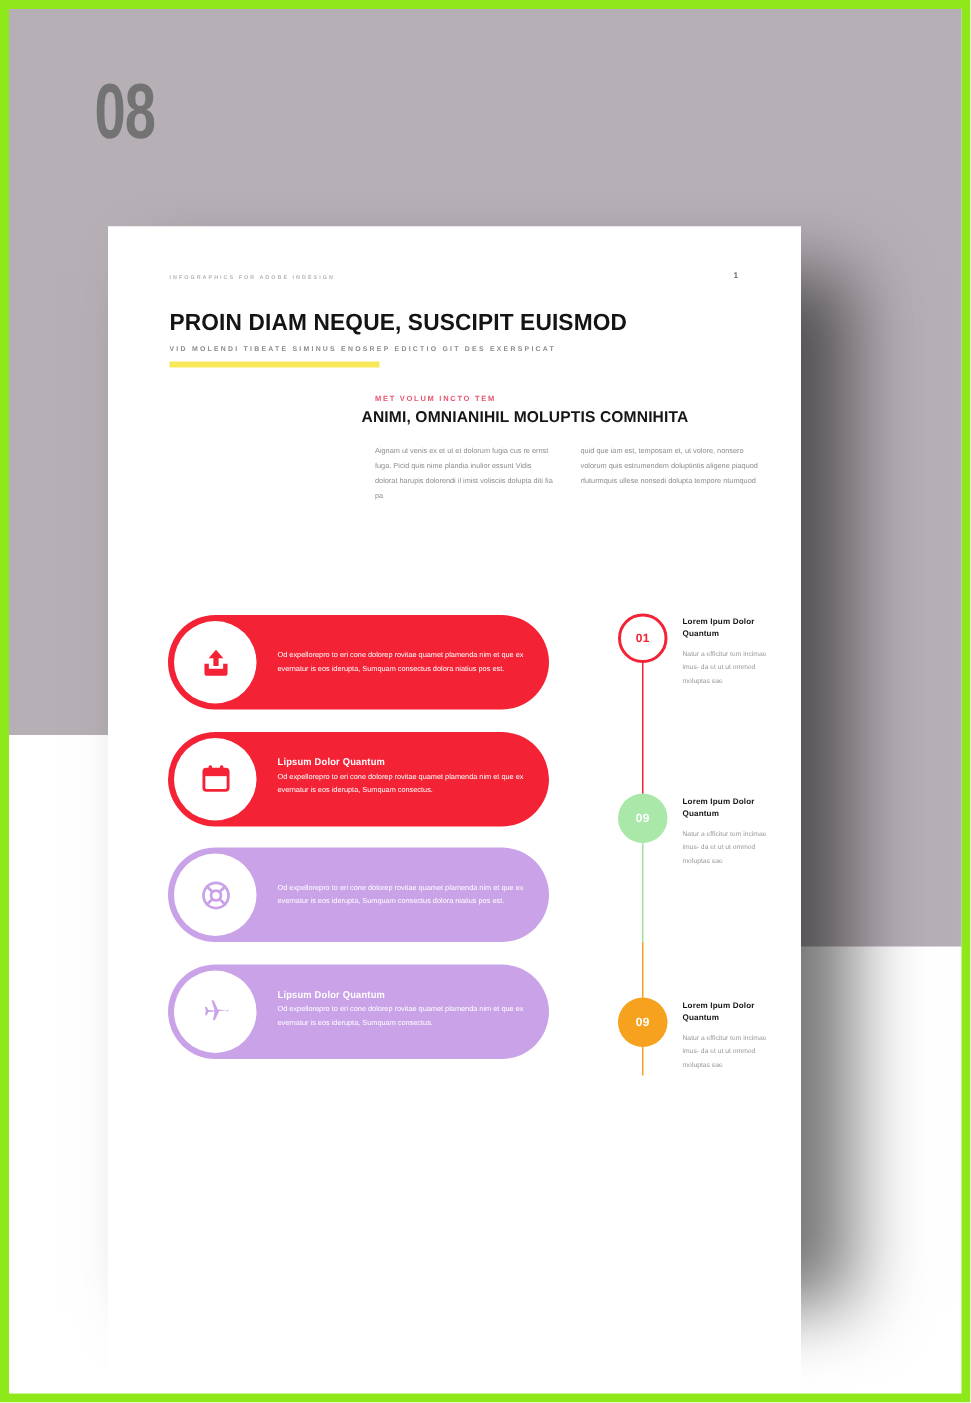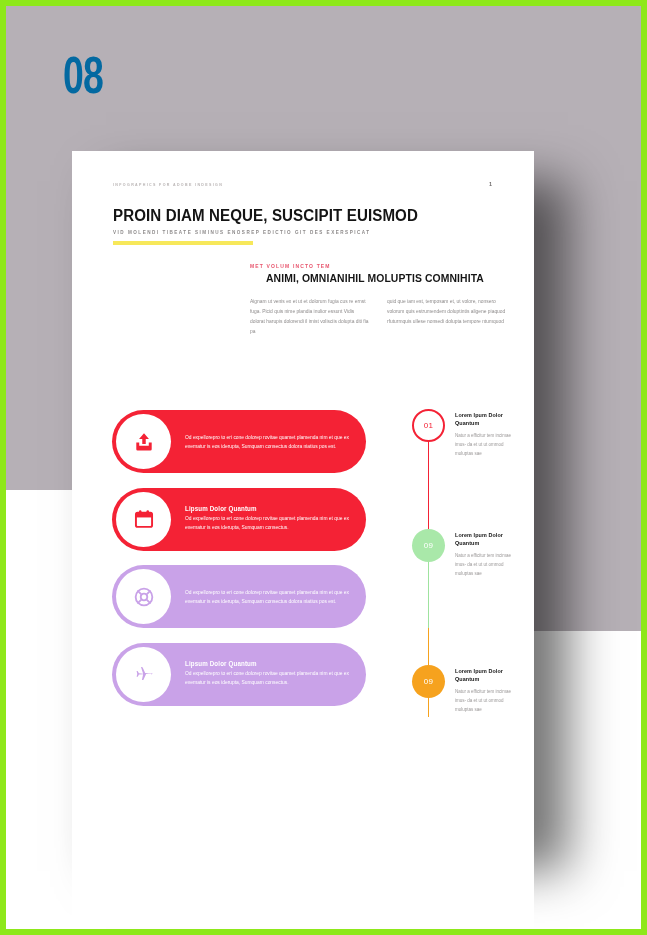--- a/index.html
+++ b/index.html
@@ -39,21 +39,21 @@
     background: #b6b0b6;
   }
 
   
   .headline {
     position: absolute;
     left: 57px;
     top: 45px;
     display: flex;
     align-items: flex-start;
-    color: #0369a1;
+    color: #737373;
     z-index: 6;
   }
   .headline-num {
     font-family: "Liberation Sans Narrow", "Liberation Sans", sans-serif;
     font-size: 52px;
     font-weight: 700;
     line-height: 0.96;
     letter-spacing: -1px;
     transform: scaleX(0.72);
     transform-origin: left top;
@@ -154,21 +154,21 @@
     left: 178px;
     top: 112px;
     font-size: 5px;
     letter-spacing: 1.15px;
     color: #e8566e;
     font-weight: 700;
     text-transform: uppercase;
   }
   .sub-head {
     position: absolute;
-    left: 194px;
+    left: 169px;
     top: 122px;
     font-size: 10.4px;
     font-weight: 700;
     color: #161616;
     letter-spacing: 0.1px;
     white-space: nowrap;
   }
   .cols {
     position: absolute;
     left: 178px;
@@ -264,21 +264,21 @@
   }
   .tl-dot {
     width: 33px;
     height: 33px;
     border-radius: 50%;
     flex: 0 0 33px;
     display: flex;
     align-items: center;
     justify-content: center;
     font-size: 8px;
-    font-weight: 400;
+    font-weight: 700;
     letter-spacing: 0.3px;
   }
   .tl-dot.outline {
     background: #ffffff;
     border: 2.2px solid #f42235;
     color: #f42235;
   }
   .tl-dot.green  { background: #a9e8a9; color: #ffffff; }
   .tl-dot.orange { background: #f6a21e; color: #ffffff; }
 

